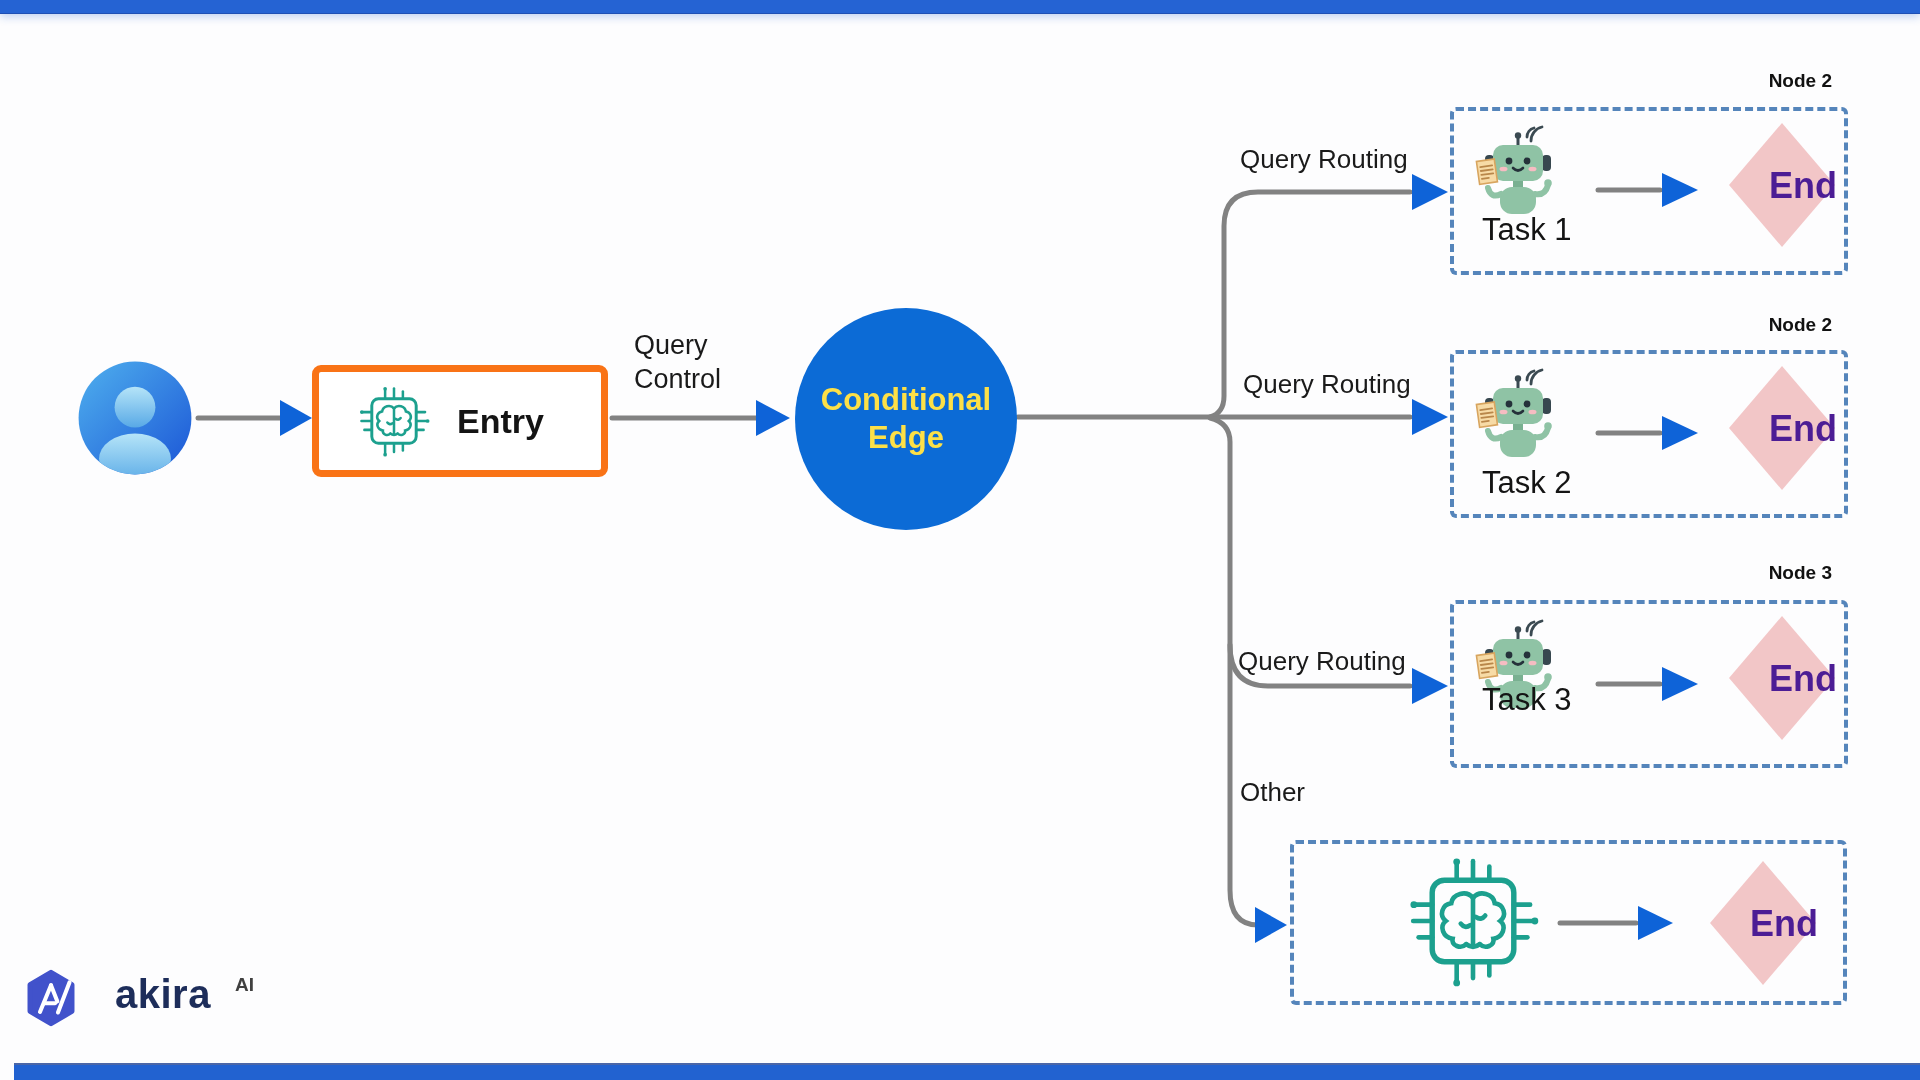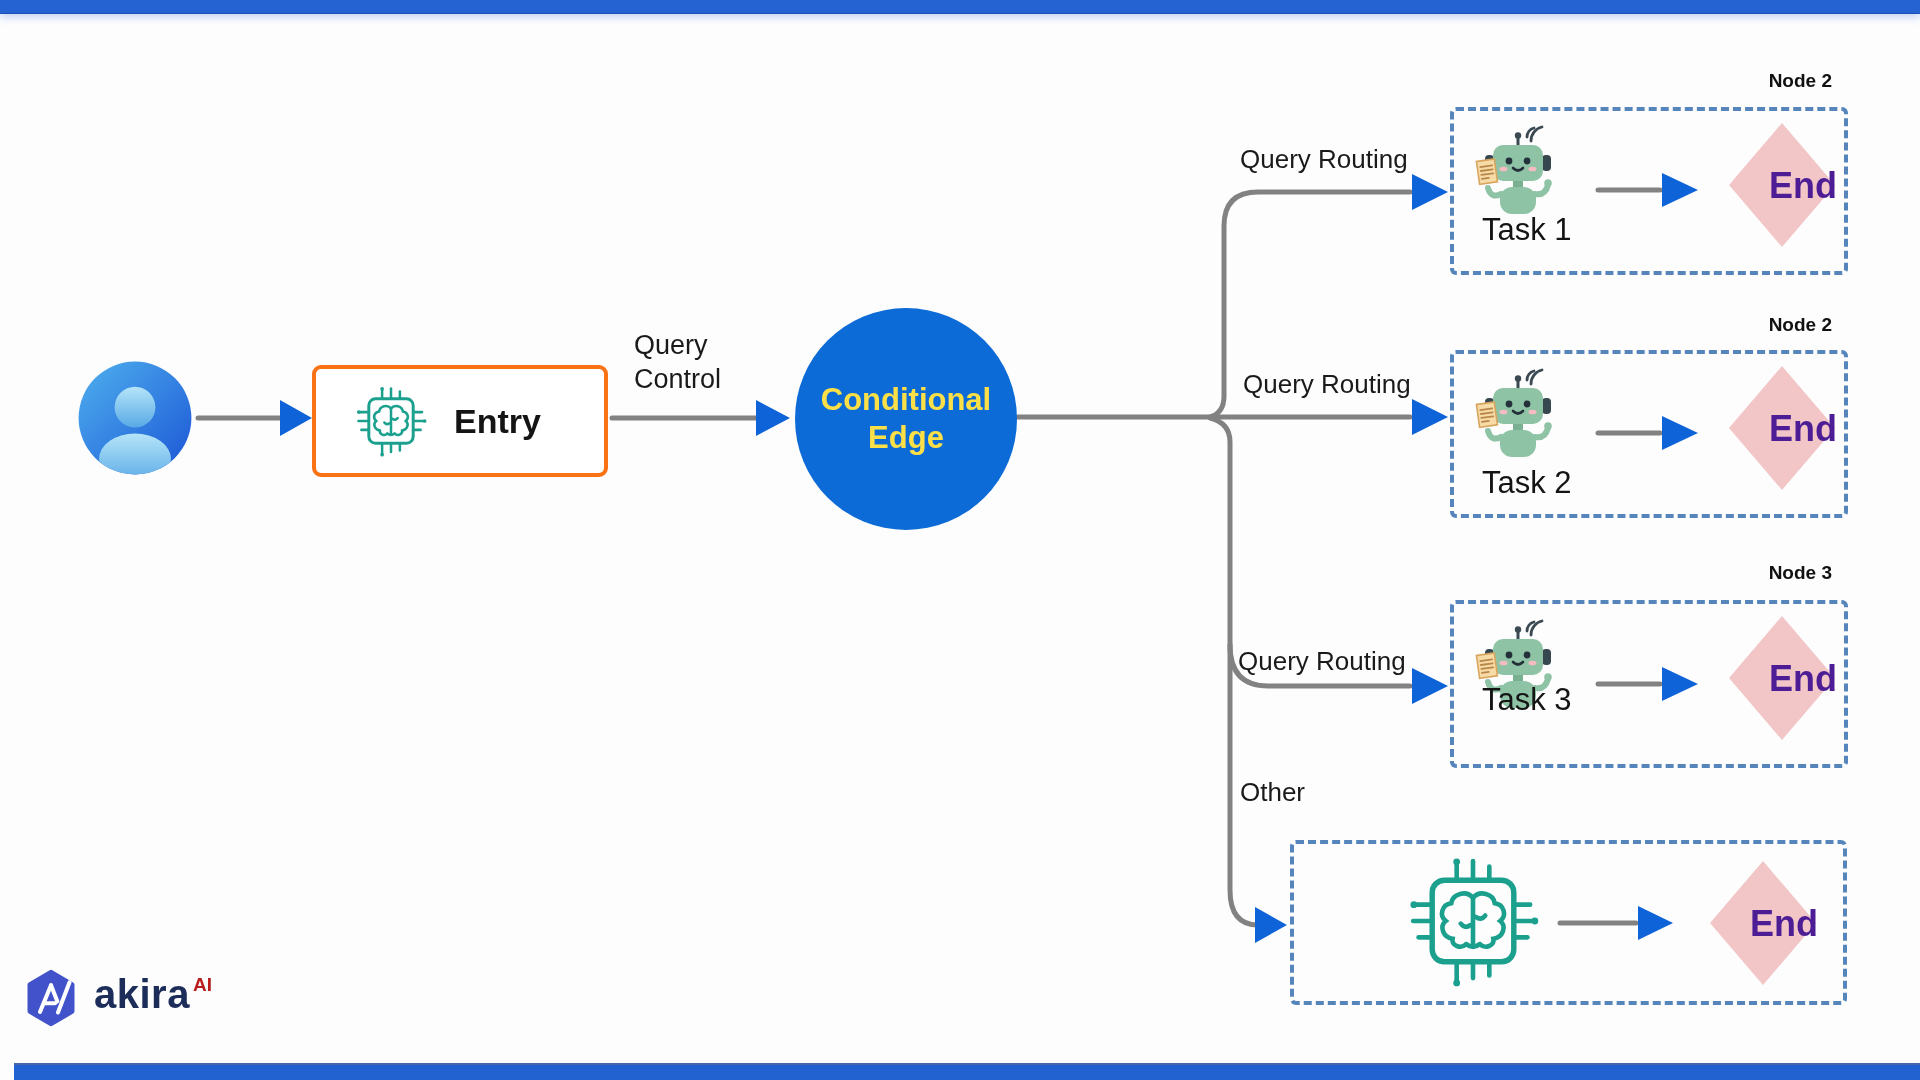--- a/index.html
+++ b/index.html
@@ -9,44 +9,44 @@
   }
   
   .topbar{position:absolute;left:0;top:0;width:1920px;height:13px;background:#2563d3;
           border-bottom:1px solid #1e4fb4;box-shadow:0 3px 8px rgba(37,99,212,.28);}
   .bottombar{position:absolute;left:14px;right:0;bottom:0;height:15px;background:#2262d0;
           border-top:2px solid #4a66a8;}
   
   svg.connectors{position:absolute;left:0;top:0;width:1920px;height:1080px;pointer-events:none;}
   
   .entry-box{position:absolute;left:312px;top:365px;width:296px;height:112px;
-    border:4px solid #f97316;border-radius:9px;background:#fff;
+    border:7px solid #f97316;border-radius:9px;background:#fff;
     display:flex;align-items:center;gap:26px;padding-left:38px;box-sizing:border-box;}
   .entry-label{font-size:34px;font-weight:bold;color:#141414;}
   .cond-circle{position:absolute;left:795px;top:308px;width:222px;height:222px;border-radius:50%;
     background:#0c6bd6;display:flex;align-items:center;justify-content:center;text-align:center;}
   .cond-label{color:#fde047;font-size:31px;font-weight:bold;line-height:38px;width:190px;}
   .edge-label{position:absolute;font-size:27px;color:#1a1a1a;line-height:34px;}
   #lbl-query-control{left:634px;top:328px;width:116px;}
   .routing-label{position:absolute;font-size:26px;color:#1a1a1a;white-space:nowrap;}
   .node-box{position:absolute;width:398px;height:168px;border:4px dashed #5585bb;border-radius:6px;
     background:transparent;box-sizing:border-box;}
   #node-box-1{left:1450px;top:107px;}
   #node-box-2{left:1450px;top:350px;}
   #node-box-3{left:1450px;top:600px;}
   #node-box-other{left:1290px;top:840px;width:557px;height:165px;}
   .node-label{position:absolute;width:140px;text-align:right;font-size:19px;font-weight:bold;color:#111;}
   .task-label{position:absolute;font-size:31px;font-weight:normal;color:#141414;}
   .end-label{position:absolute;width:110px;text-align:right;font-size:36px;font-weight:bold;color:#4c1d95;}
   .robot{position:absolute;width:100px;height:100px;}
   .chip-icon{position:absolute;}
   
-  .brand{position:absolute;left:22px;top:966px;display:flex;align-items:flex-start;}
+  .brand{position:absolute;left:22px;top:966px;display:flex;align-items:flex-start;gap:21px;}
   .brand-name{font-size:40px;font-weight:bold;color:#1d2d5a;margin-left:14px;margin-top:6px;letter-spacing:.5px;}
-  .brand-sup{font-size:19px;font-weight:bold;color:#b91c1c;margin-left:3px;margin-top:8px;}
+  .brand-sup{font-size:19px;font-weight:bold;color:#404040;margin-left:3px;margin-top:8px;}
 </style>
 </head>
 <body>
 
 <div id="canvas">
 
   <div class="topbar"></div>
   <div class="bottombar"></div>
 
   <svg width="0" height="0" style="position:absolute">

